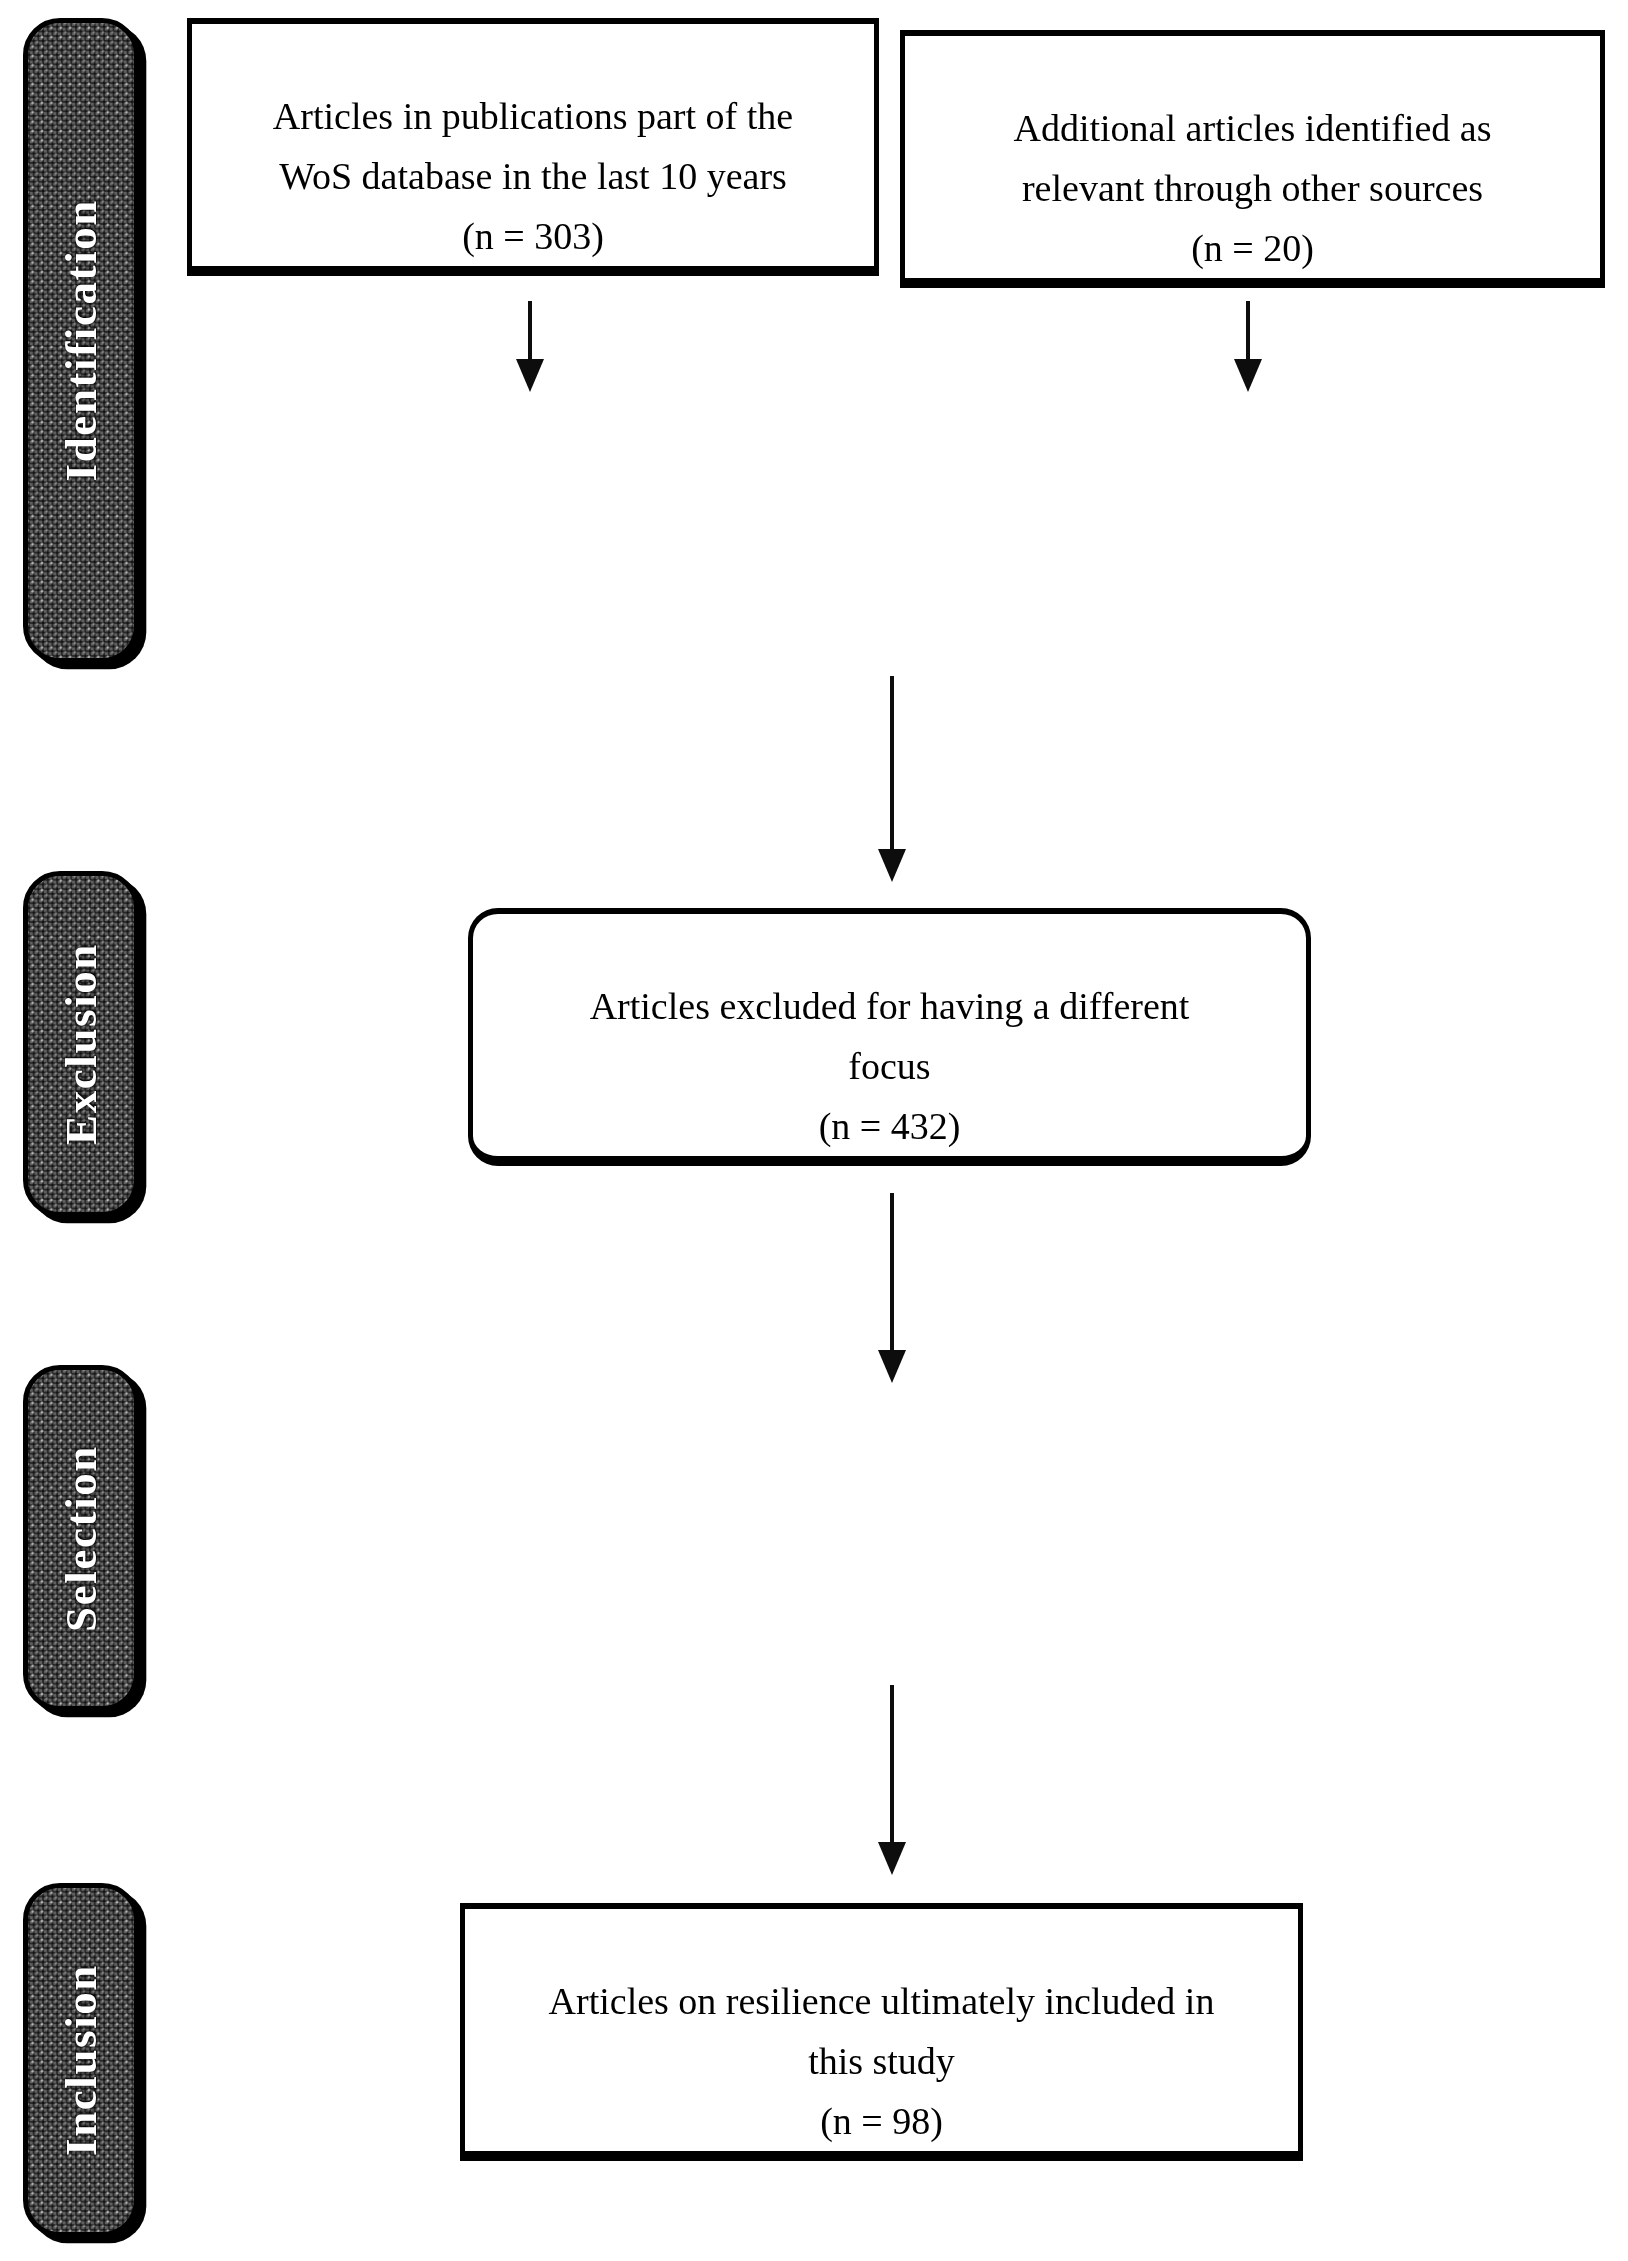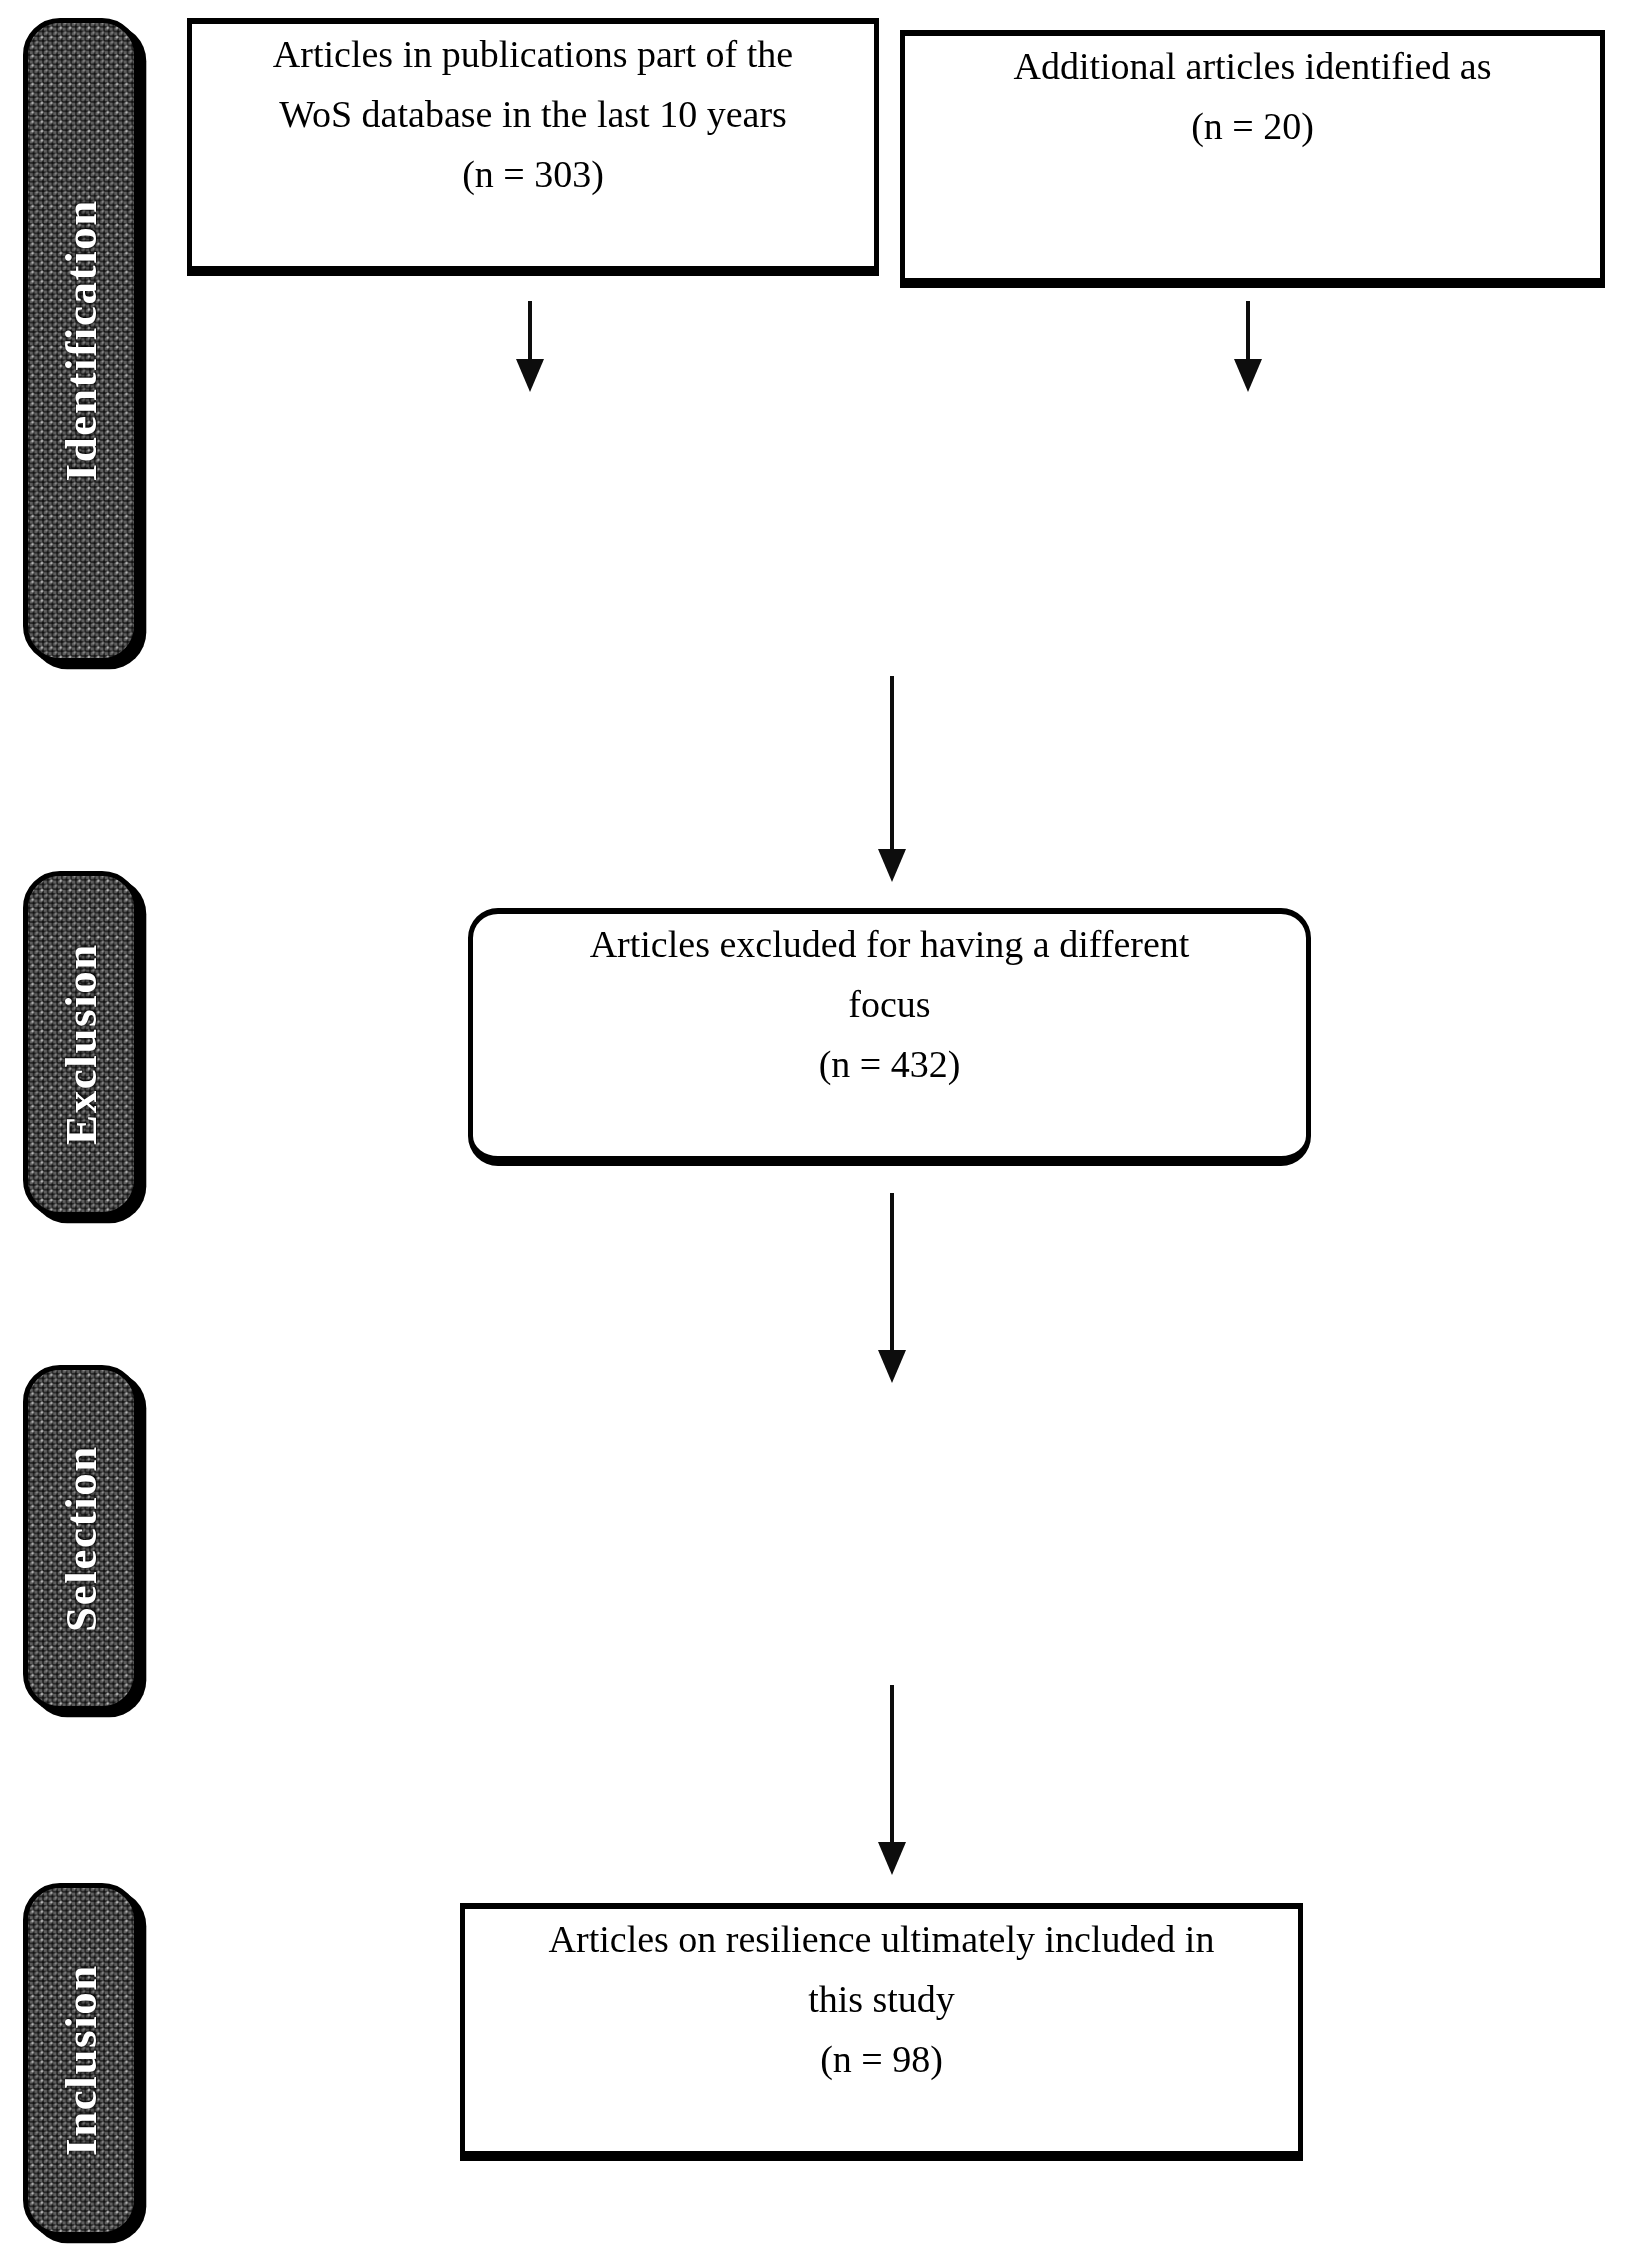--- a/index.html
+++ b/index.html
@@ -52,21 +52,21 @@
   .flow-box {
     position: absolute;
     box-sizing: border-box;
     background: #ffffff;
     border: 5.2px solid #000000;
     border-top-width: 6.8px;
     border-bottom-width: 10px;
     display: flex;
     flex-direction: column;
     align-items: center;
-    justify-content: flex-start;
+    justify-content: flex-end;
     text-align: center;
   }
   .box-line {
     font-size: 38px;
     line-height: 60px;
     color: #000000;
     white-space: nowrap;
   }
 
   
@@ -111,20 +111,21 @@
   </div>
 
   <div class="flow-box" style="left:187px; top:18px; width:692px; height:258px;">
     <div class="box-line">Articles in publications part of the</div>
     <div class="box-line">WoS database in the last 10 years</div>
     <div class="box-line">(n = 303)</div>
   </div>
 
   <div class="flow-box" style="left:900px; top:30px; width:705px; height:258px;">
     <div class="box-line">Additional articles identified as</div>
+    <div class="box-line">relevant through other sources</div>
     <div class="box-line">(n = 20)</div>
   </div>
 
   <div class="arrow" style="left:516px; top:301px;">
     <div class="arrow-line" style="height:58px;"></div>
     <div class="arrow-head"></div>
   </div>
 
   <div class="arrow" style="left:1234px; top:301px;">
     <div class="arrow-line" style="height:58px;"></div>

